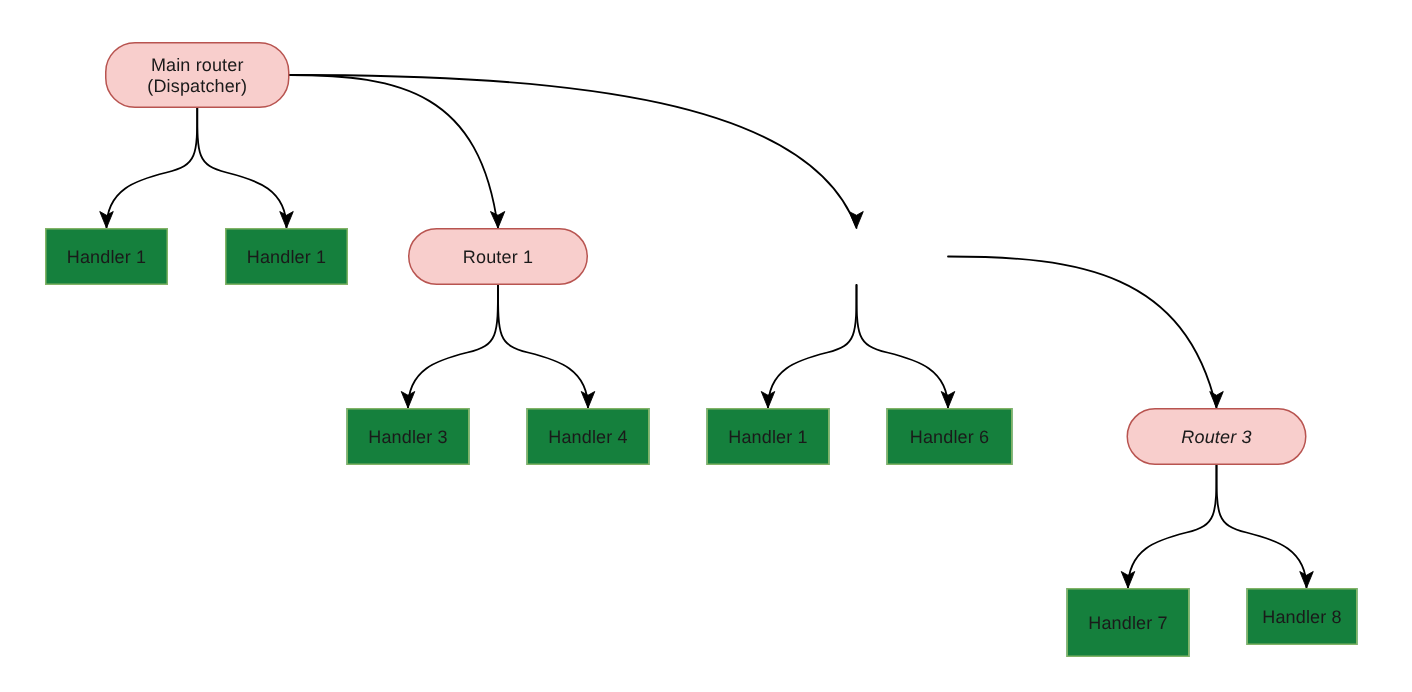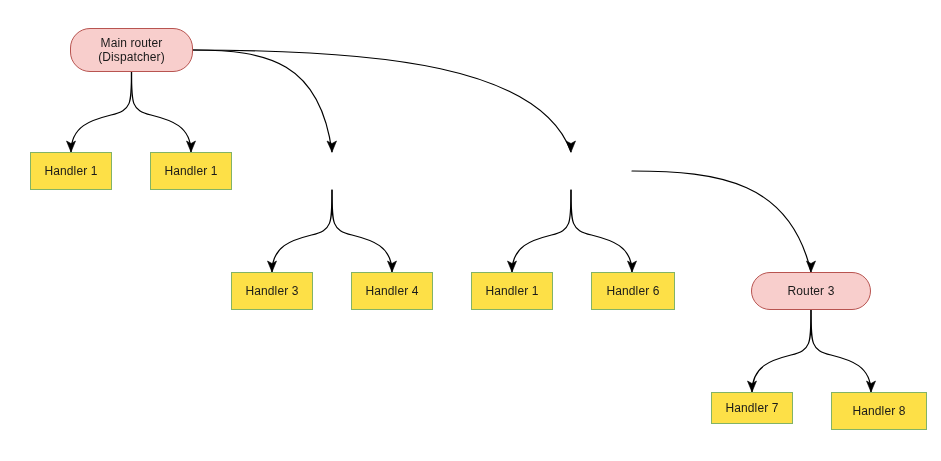--- a/index.html
+++ b/index.html
@@ -49,21 +49,21 @@
     color: #1a1a1a;
     letter-spacing: 0.1px;
     z-index: 2;
   }
   .node.router {
     background: #f8cecc;
     border: 1px solid #b85450;
     border-radius: 20px;
   }
   .node.handler {
-    background: #fde047;
+    background: #15803d;
     border: 1px solid #82b366;
     border-radius: 0;
   }
   .node-label {
     white-space: pre-line;
     pointer-events: none;
   }
 </style>
 </head>
 <body>
@@ -134,43 +134,46 @@
   </div>
 
   <div class="node handler" style="left:30px; top:152px; width:82px; height:38px;">
     <span class="node-label">Handler 1</span>
   </div>
 
   <div class="node handler" style="left:150px; top:152px; width:82px; height:38px;">
     <span class="node-label">Handler 1</span>
   </div>
 
+  <div class="node router" style="left:272px; top:152px; width:120px; height:38px;">
+    <span class="node-label">Router 1</span>
+  </div>
 
 
   <div class="node handler" style="left:231px; top:272px; width:82px; height:38px;">
     <span class="node-label">Handler 3</span>
   </div>
 
   <div class="node handler" style="left:351px; top:272px; width:82px; height:38px;">
     <span class="node-label">Handler 4</span>
   </div>
 
   <div class="node handler" style="left:471px; top:272px; width:82px; height:38px;">
     <span class="node-label">Handler 1</span>
   </div>
 
   <div class="node handler" style="left:591px; top:272px; width:84px; height:38px;">
     <span class="node-label">Handler 6</span>
   </div>
 
-  <div class="node router" style="left:751px; top:272px; width:120px; height:38px;">
+  <div class="node router" style="left:751px; top:272px; width:120px; height:38px;font-style:italic;">
     <span class="node-label">Router 3</span>
   </div>
 
-  <div class="node handler" style="left:711px; top:392px; width:82px; height:32px;">
+  <div class="node handler" style="left:711px; top:392px; width:82px; height:46px;">
     <span class="node-label">Handler 7</span>
   </div>
 
-  <div class="node handler" style="left:831px; top:392px; width:96px; height:38px;">
+  <div class="node handler" style="left:831px; top:392px; width:74px; height:38px;">
     <span class="node-label">Handler 8</span>
   </div>
 
 </div>
 
 </body></html>

